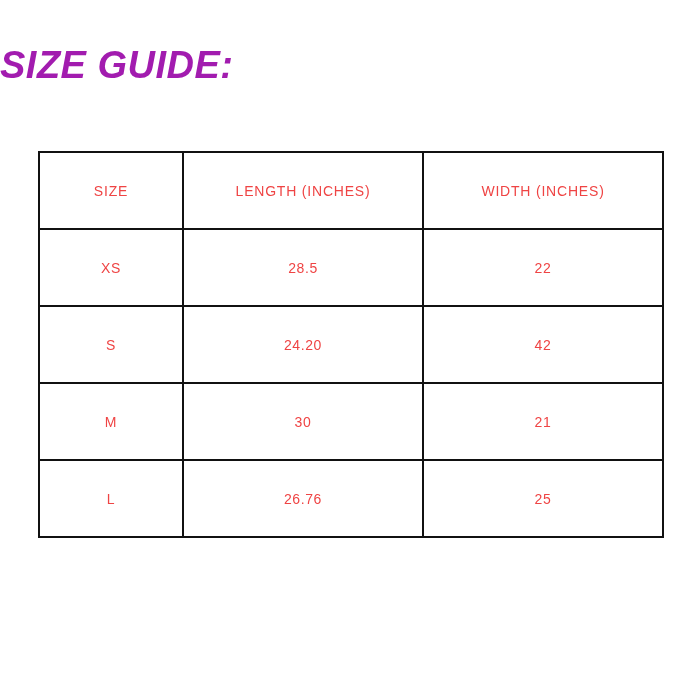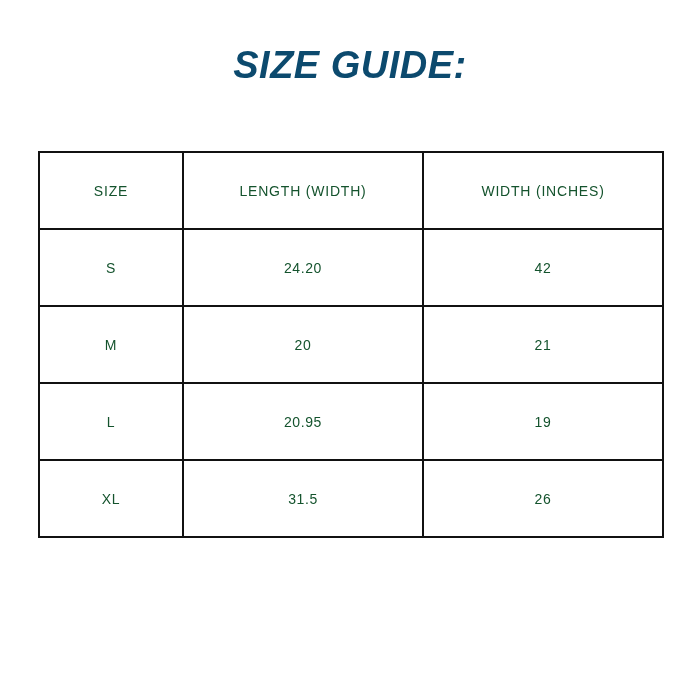--- a/index.html
+++ b/index.html
@@ -18,27 +18,26 @@
     position: relative;
     width: 700px;
     height: 700px;
     box-sizing: border-box;
   }
   .title {
     position: absolute;
     top: 44px;
     left: 0;
     width: 700px;
-    text-align: center;
     font-size: 38px;
     font-weight: bold;
     font-style: italic;
     letter-spacing: 0.5px;
     font-family: "Liberation Sans", sans-serif;
-    color: #0c4a6e;
+    color: #a21caf;
   }
   .table-wrap {
     position: absolute;
     top: 151px;
     left: 38px;
     width: 624px;
   }
   table.size-table {
     border-collapse: collapse;
     width: 624px;
@@ -46,21 +45,21 @@
   }
   table.size-table td,
   table.size-table th {
     border: 2px solid #111111;
     height: 75px;
     text-align: center;
     vertical-align: middle;
     font-size: 14px;
     font-weight: normal;
     letter-spacing: 0.6px;
-    color: #14532d;
+    color: #ef4444;
     font-family: "Liberation Sans", sans-serif;
     padding: 0;
   }
   table.size-table thead td {
     font-size: 14px;
     letter-spacing: 0.8px;
   }
   col.c-size { width: 144px; }
   col.c-length { width: 240px; }
   col.c-width { width: 240px; }
@@ -75,42 +74,42 @@
   <div class="table-wrap">
     <table class="size-table">
       <colgroup>
         <col class="c-size">
         <col class="c-length">
         <col class="c-width">
       </colgroup>
       <thead>
         <tr>
           <td>SIZE</td>
-          <td>LENGTH (WIDTH)</td>
+          <td>LENGTH (INCHES)</td>
           <td>WIDTH (INCHES)</td>
         </tr>
       </thead>
       <tbody>
+        <tr>
+          <td>XS</td>
+          <td>28.5</td>
+          <td>22</td>
+        </tr>
         <tr>
           <td>S</td>
           <td>24.20</td>
           <td>42</td>
         </tr>
         <tr>
           <td>M</td>
-          <td>20</td>
+          <td>30</td>
           <td>21</td>
         </tr>
         <tr>
           <td>L</td>
-          <td>20.95</td>
-          <td>19</td>
-        </tr>
-        <tr>
-          <td>XL</td>
-          <td>31.5</td>
-          <td>26</td>
+          <td>26.76</td>
+          <td>25</td>
         </tr>
       </tbody>
     </table>
   </div>
 
 </div>
 
 </body></html>

